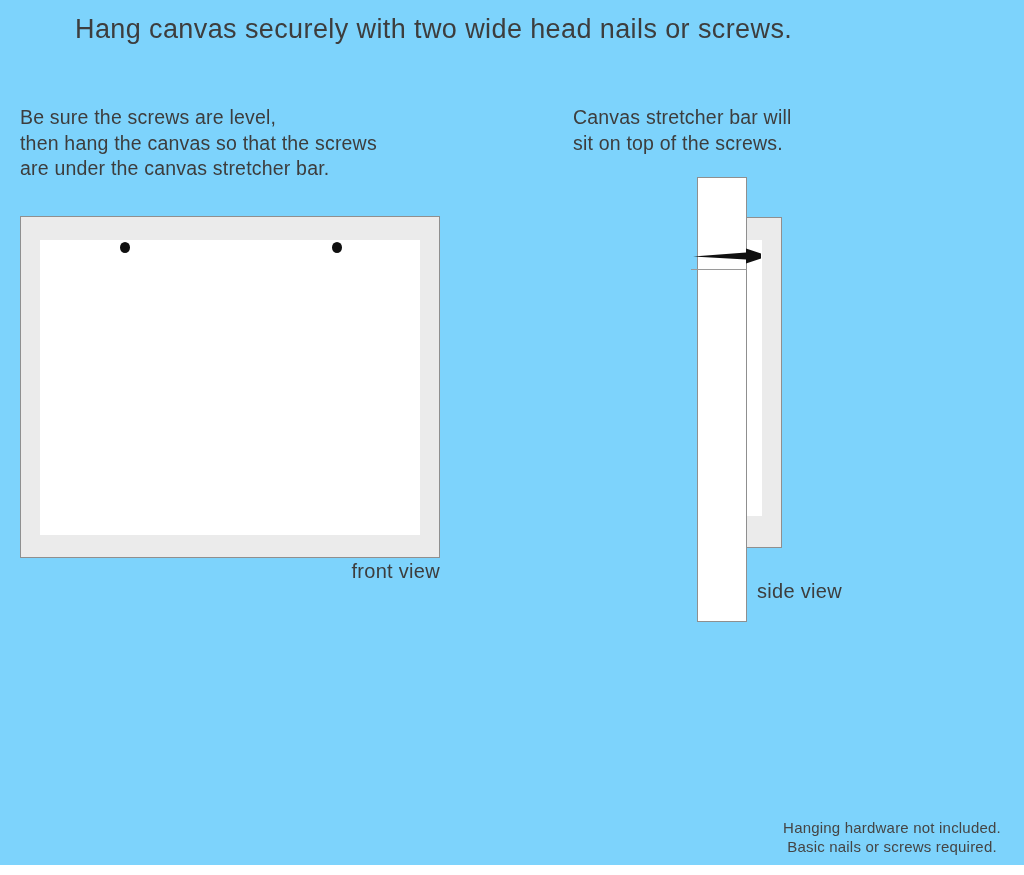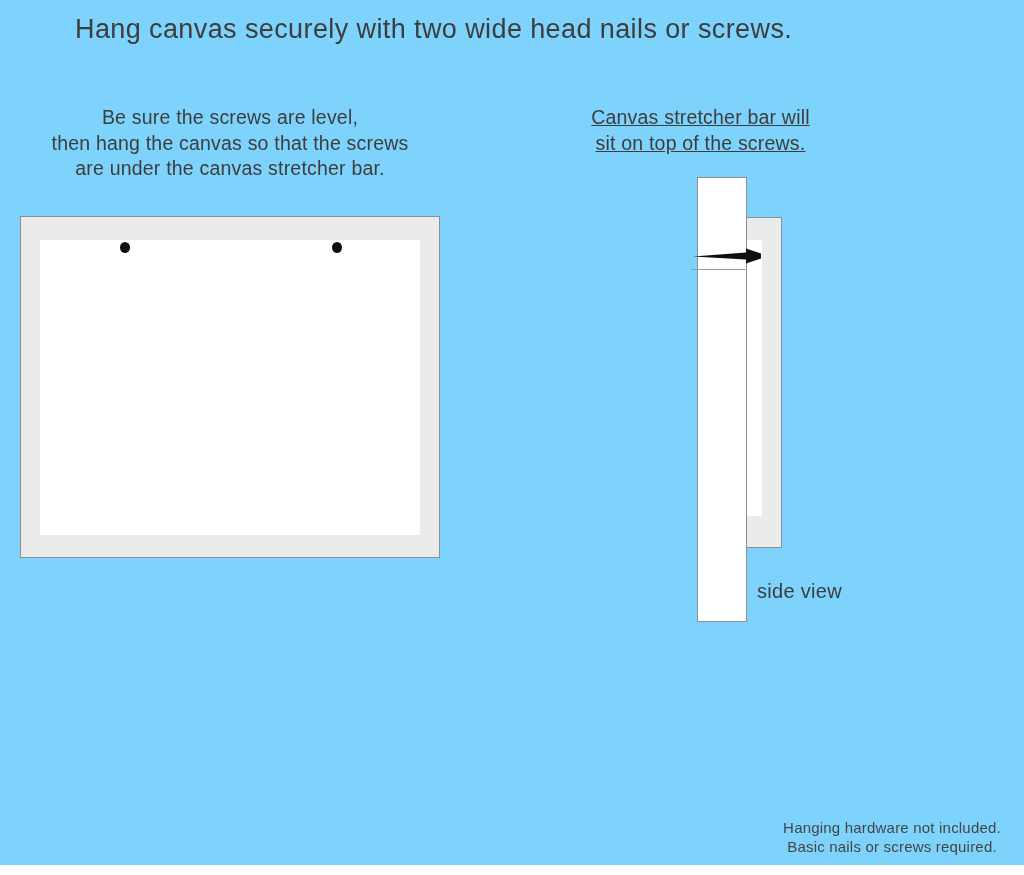--- a/index.html
+++ b/index.html
@@ -29,33 +29,32 @@
     font-size:27px;
     font-weight:400;
     letter-spacing:0.4px;
     white-space:nowrap;
   }
   .para{
     position:absolute;
     font-size:19.5px;
     line-height:25.5px;
     letter-spacing:0.2px;
-    text-align:center;
+    text-align:left;
     white-space:pre-line;
   }
   .para-left{
     left:20px;
     top:105px;
     width:420px;
   }
   .para-right{
-    left:553px;
+    left:573px;
     top:105px;
     width:295px;
-    text-decoration:underline;
   }
   
   .front-frame{
     position:absolute;
     left:20px;
     top:216px;
     width:420px;
     height:342px;
     background:var(--canvas-gray);
     border:1px solid var(--border-gray);
@@ -167,20 +166,21 @@
 are under the canvas stretcher bar.</div>
 
   <div class="para para-right">Canvas stretcher bar will
 sit on top of the screws.</div>
 
   <div class="front-frame">
     <div class="front-inner"></div>
     <div class="screw screw-left"></div>
     <div class="screw screw-right"></div>
   </div>
+  <div class="view-label front-label">front view</div>
 
   <div class="canvas-side">
     <div class="canvas-side-inner"></div>
   </div>
   <div class="wall-bar"></div>
   <div class="nail-line"></div>
   <svg class="nail" viewBox="0 0 68 16" preserveAspectRatio="none">
     <polygon points="0,8.5 53,4.5 53,11.5"></polygon>
     <polygon points="53,0.5 68,5.5 68,10.5 53,15.5"></polygon>
   </svg>

